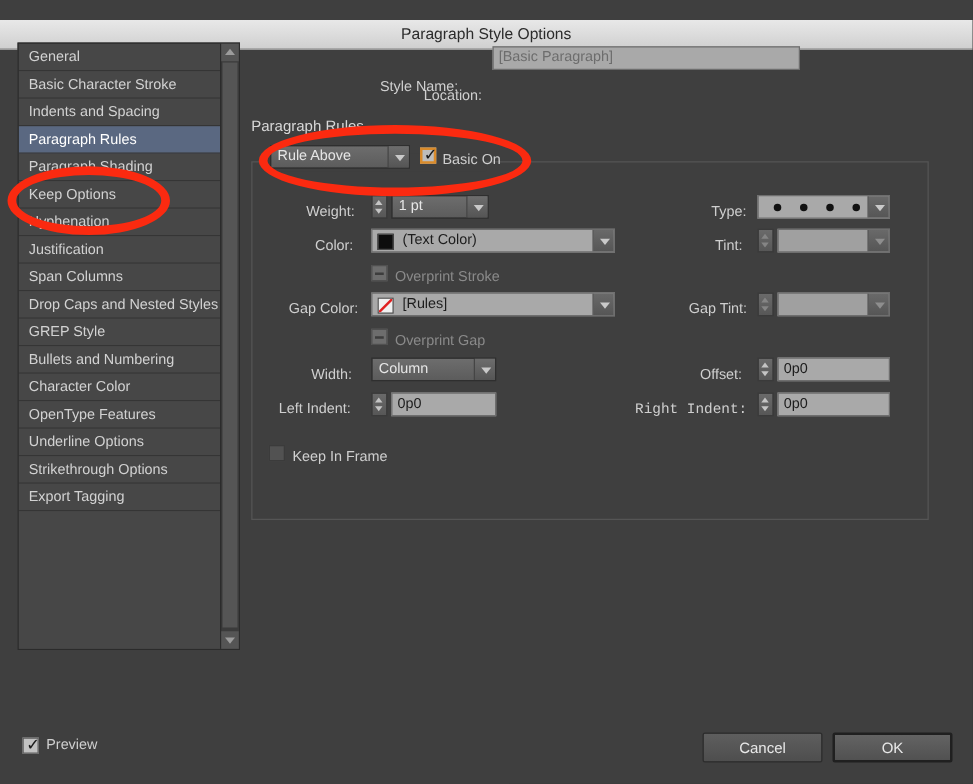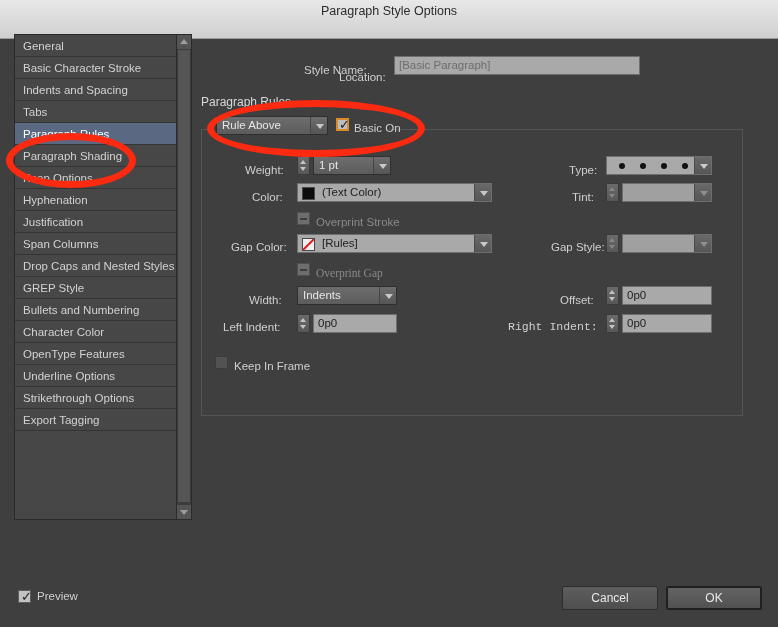--- a/index.html
+++ b/index.html
@@ -19,22 +19,22 @@
     position: absolute;
     left: 0; top: 0;
     width: 778px; height: 627px;
     background: #3f3f3f;
     box-sizing: border-box;
   }
 
   
   #titlebar {
     position: absolute;
-    left: 0; top: 0;
-    width: 778px; height: 39px;
+    left: 0; top: 16px;
+    width: 778px; height: 24px;
     background: linear-gradient(to bottom, #e8e8e8 0%, #dcdcdc 50%, #cfcfcf 100%);
     border-bottom: 1px solid #9a9a9a;
     box-sizing: border-box;
   }
   #titlebar-text {
     position: absolute;
     left: 0; top: 0;
     width: 778px;
     line-height: 23px;
     text-align: center;
@@ -136,21 +136,21 @@
     border: 1px solid #6e6e6e;
     box-sizing: border-box;
     height: 19px;
     line-height: 17px;
     font-size: 11.5px;
     color: #1d1d1d;
     padding-left: 4px;
     white-space: nowrap;
     overflow: hidden;
   }
-  .txtfield.placeholder { color: #6d6d6d; margin-top: 19px; }
+  .txtfield.placeholder { color: #6d6d6d; }
 
   
   .combo {
     position: relative;
     height: 19px;
     box-sizing: border-box;
     background: linear-gradient(to bottom,#6d6d6d,#5c5c5c);
     border: 1px solid #2f2f2f;
   }
   .combo .ctext {
@@ -347,21 +347,20 @@
 
   <div id="titlebar">
     <div id="titlebar-text">Paragraph Style Options</div>
   </div>
 
   <div id="sidebar">
     <div id="sidebar-list">
         <div class="side-item">General</div>
         <div class="side-item">Basic Character Stroke</div>
         <div class="side-item">Indents and Spacing</div>
-        <div class="side-item">Tabs</div>
         <div class="side-item selected">Paragraph Rules</div>
         <div class="side-item">Paragraph Shading</div>
         <div class="side-item">Keep Options</div>
         <div class="side-item">Hyphenation</div>
         <div class="side-item">Justification</div>
         <div class="side-item">Span Columns</div>
         <div class="side-item">Drop Caps and Nested Styles</div>
         <div class="side-item">GREP Style</div>
         <div class="side-item">Bullets and Numbering</div>
         <div class="side-item">Character Color</div>
@@ -472,41 +471,41 @@
       <span class="swatch" style="background:#f0f0f0;overflow:hidden;">
         <svg width="11" height="11" viewBox="0 0 11 11" style="display:block;">
           <line x1="11" y1="0" x2="0" y2="11" stroke="#e02020" stroke-width="2"></line>
         </svg>
       </span>
       <span class="ctext">[Rules]</span>
       <span class="carrow"></span>
     </div>
 
     <div class="row" style="left:351px; top:203px;">
-      <span class="label">Gap Style:</span>
+      <span class="label">Gap Tint:</span>
     </div>
     <div class="spin dim" style="position:absolute; left:406px; top:200px;">
       <i class="u"></i>
         <i class="d"></i>
     </div>
     <div class="combo-light disabled" style="position:absolute; left:422px; top:200px; width:90px; background:#a0a0a0;">
       <span class="ctext" style="left:5px;"></span>
       <span class="carrow"></span>
     </div>
 
     <div class="tribox" style="position:absolute; left:97px; top:229px;"></div>
-    <div class="row" style="left:116px; top:229px;font-family:Liberation Serif, serif;">
+    <div class="row" style="left:116px; top:229px;">
       <span class="label dim">Overprint Gap</span>
     </div>
 
     <div class="row" style="left:49px; top:256px;text-align:right;">
       <span class="label">Width:</span>
     </div>
     <div class="combo" style="position:absolute; left:97px; top:252px; width:100px;">
-      <span class="ctext">Indents</span>
+      <span class="ctext">Column</span>
       <span class="carrow"></span>
     </div>
 
     <div class="row" style="left:360px; top:256px;">
       <span class="label">Offset:</span>
     </div>
     <div class="spin" style="position:absolute; left:406px; top:252px;">
       <i class="u"></i>
         <i class="d"></i>
     </div>

